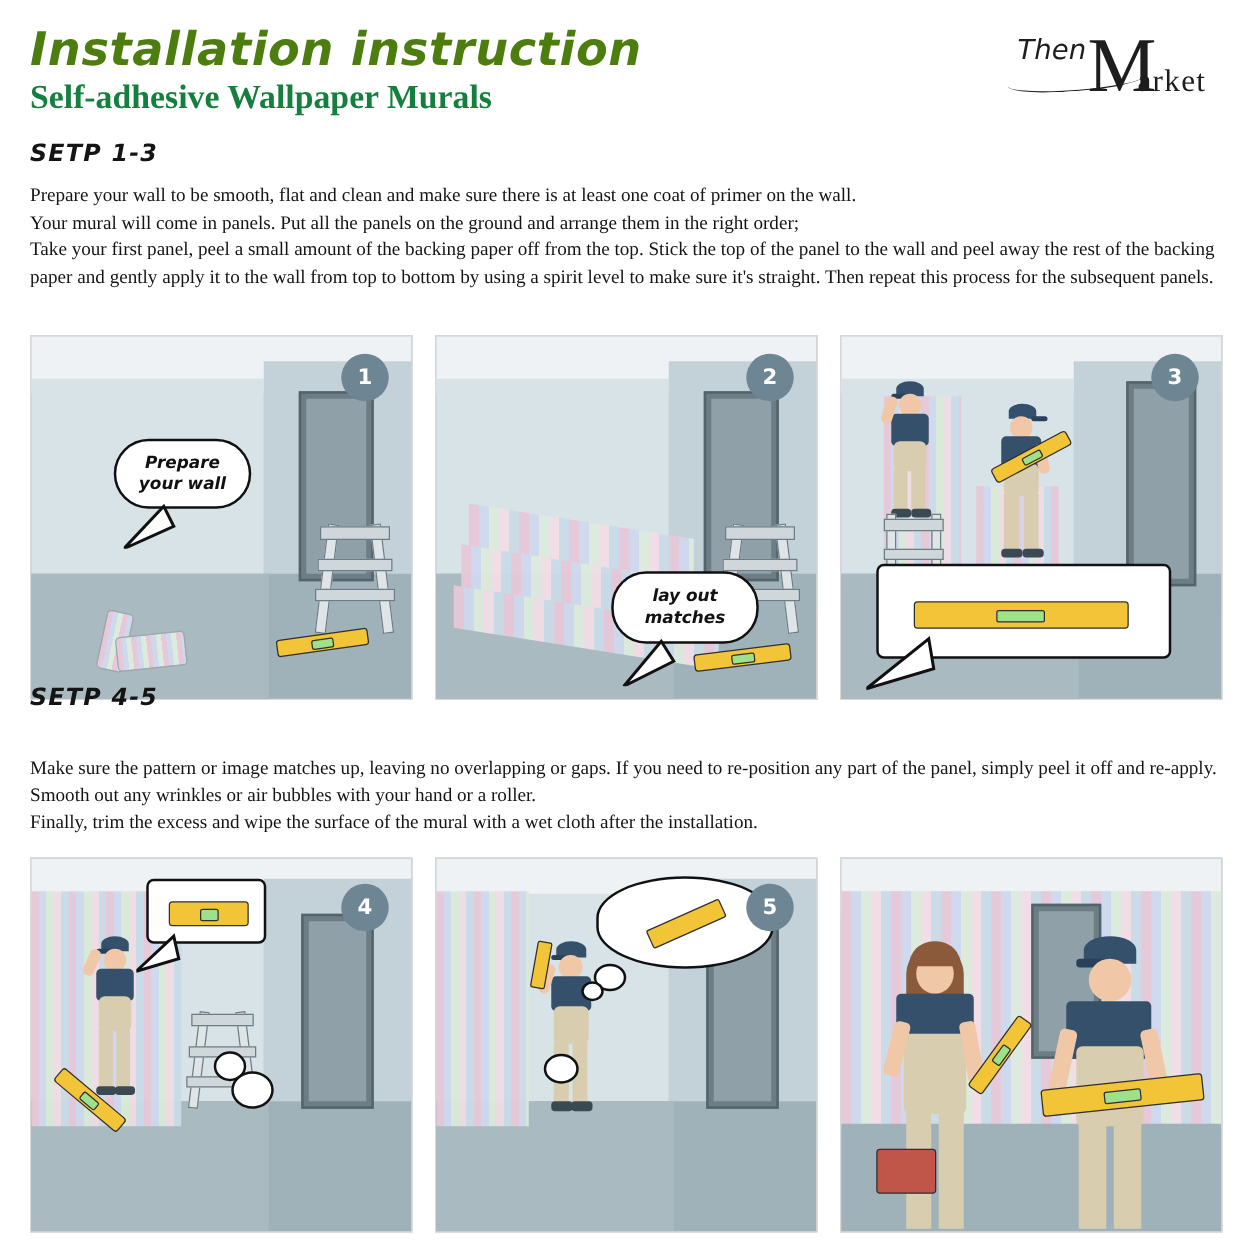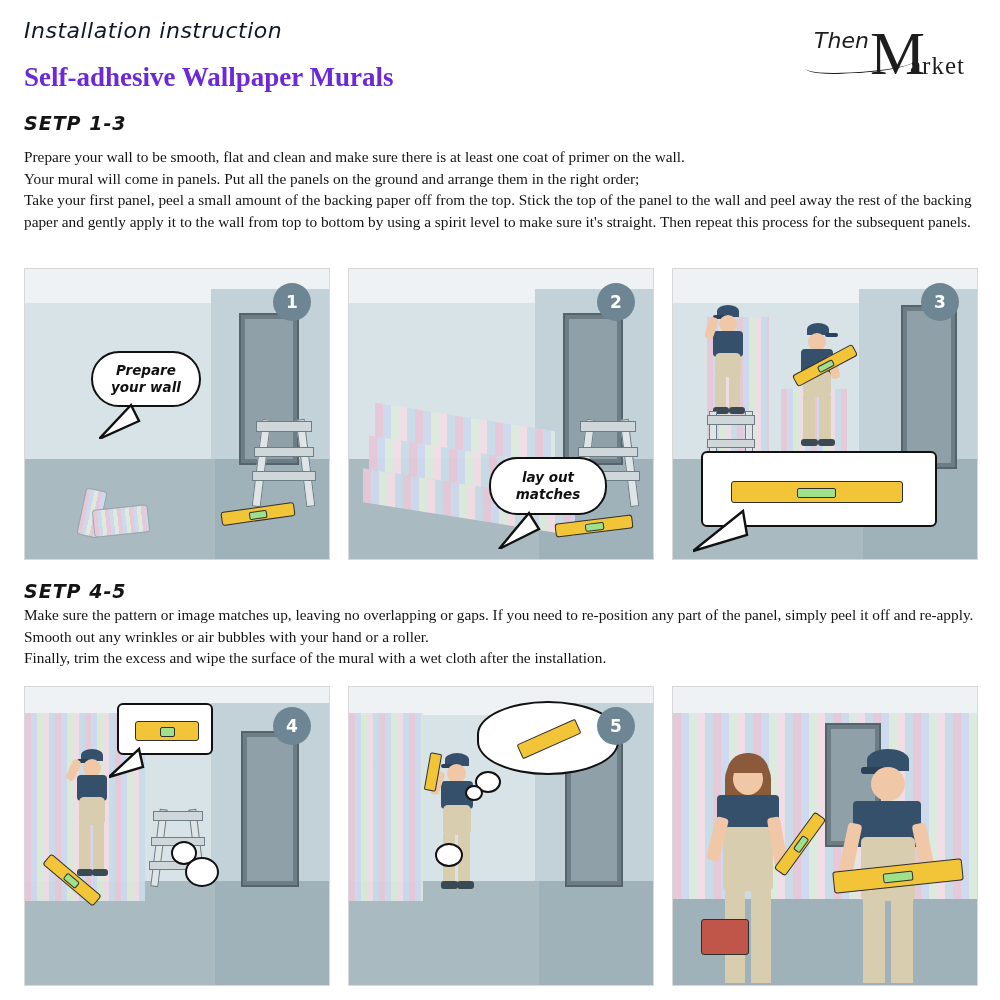--- a/index.html
+++ b/index.html
@@ -10,28 +10,28 @@
     color:#111;
     position:relative;
     overflow:hidden;
   }
   .page{position:relative;width:1000px;height:1000px;}
 
   
   .title-main{
     position:absolute;left:24px;top:18px;
     font-family:"DejaVu Sans", sans-serif;
-    font-weight:normal;font-style:italic;
-    font-size:22px;letter-spacing:.5px;
-    color:#0f172a;
+    font-weight:bold;font-style:italic;
+    font-size:37px;letter-spacing:.5px;
+    color:#4d7c0f;
   }
   .title-sub{
     position:absolute;left:24px;top:62px;
     font-family:"Liberation Serif", serif;
-    font-weight:bold;font-size:27px;color:#6d28d9;
+    font-weight:bold;font-size:27px;color:#15803d;
   }
 
   .logo{
     position:absolute;right:18px;top:12px;width:190px;height:72px;
   }
   .logo .big-m{
     position:absolute;left:78px;top:10px;
     font-family:"Liberation Serif", serif;
     font-size:62px;color:#1d1d1d;line-height:1;
   }
@@ -322,21 +322,21 @@
         <div class="level" style="left:28px;top:28px;width:170px;height:20px;"></div>
       </div>
       <svg style="position:absolute;left:20px;top:236px;width:60px;height:48px">
         <polygon points="0,46 50,6 54,30" fill="#fff" stroke="#111" stroke-width="2.4"></polygon>
       </svg>
 
       <div class="badge" style="right:18px;top:14px;">3</div>
     </div>
   </div>
 
-  <div class="step-head" style="top:580px">SETP 4-5</div>
+  <div class="step-head" style="top:547px">SETP 4-5</div>
   <div class="para" style="top:604px;white-space:pre-line"> Make sure the pattern or image matches up, leaving no overlapping or gaps. If you need to re-position any part of the panel, simply peel it off and re-apply. Smooth out any wrinkles or air bubbles with your hand or a roller.
  Finally, trim the excess and wipe the surface of the mural with a wet cloth after the installation.</div>
 
   <div class="strip" style="top:686px;height:300px">
 
     <div class="panel p1" style="height:298px">
       <div class="ceil"></div>
       <div class="wall-a" style="left:0;top:28px;width:186px;height:186px;"></div>
       <div class="wall-b" style="left:186px;top:16px;width:120px;height:210px;"></div>
       <div class="floor" style="height:104px;"></div>

